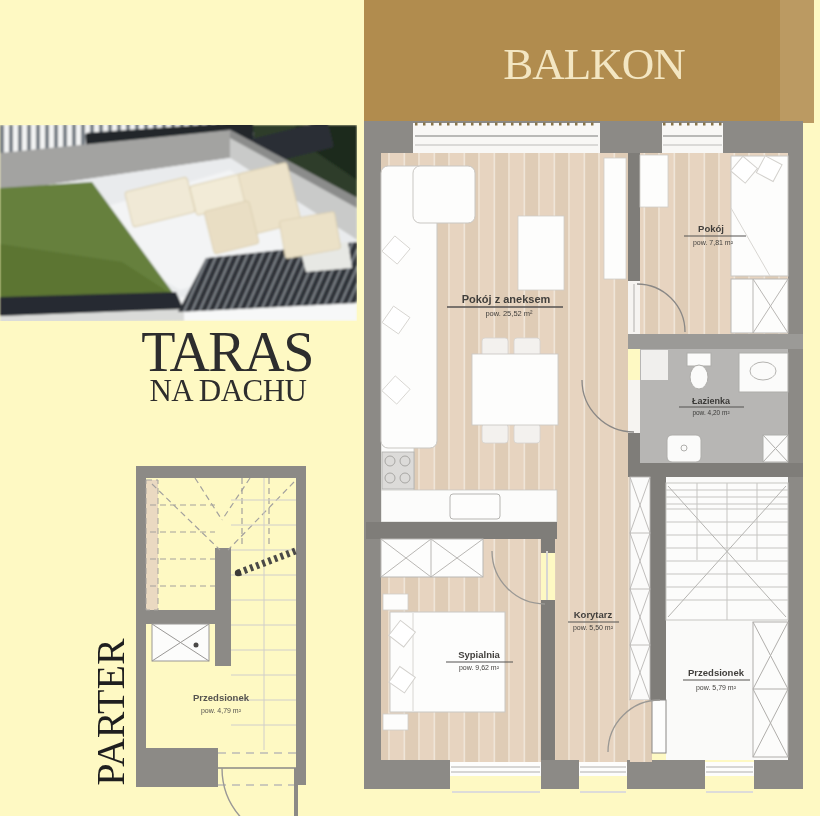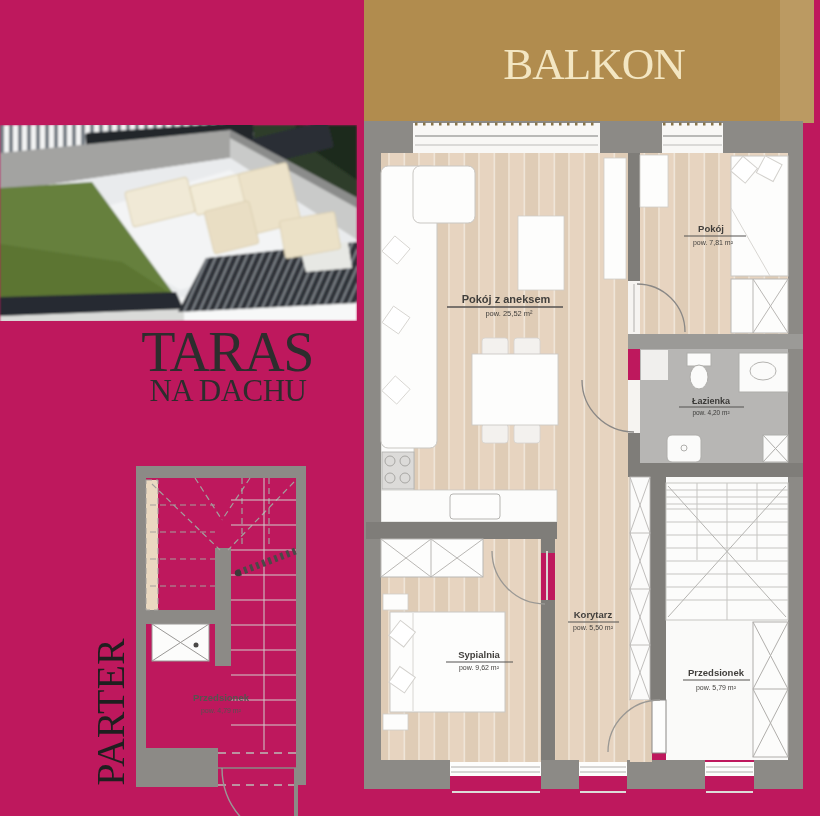--- a/index.html
+++ b/index.html
@@ -1,16 +1,16 @@
 <!DOCTYPE html>
 <html><head>
 <meta charset="utf-8">
 <style>
   html,body{margin:0;padding:0;background:#ffffff;}
-  #canvas{position:relative;width:820px;height:816px;background:#be185d;overflow:hidden;
+  #canvas{position:relative;width:820px;height:816px;background:#fef9c3;overflow:hidden;
           font-family:"Liberation Sans",sans-serif;}
   svg{position:absolute;left:0;top:0;}
 </style>
 </head>
 <body>
 <div id="canvas">
 <svg width="820" height="816" viewBox="0 0 820 816">
 <defs>
 
   <pattern id="wd" width="30" height="8" patternUnits="userSpaceOnUse">

